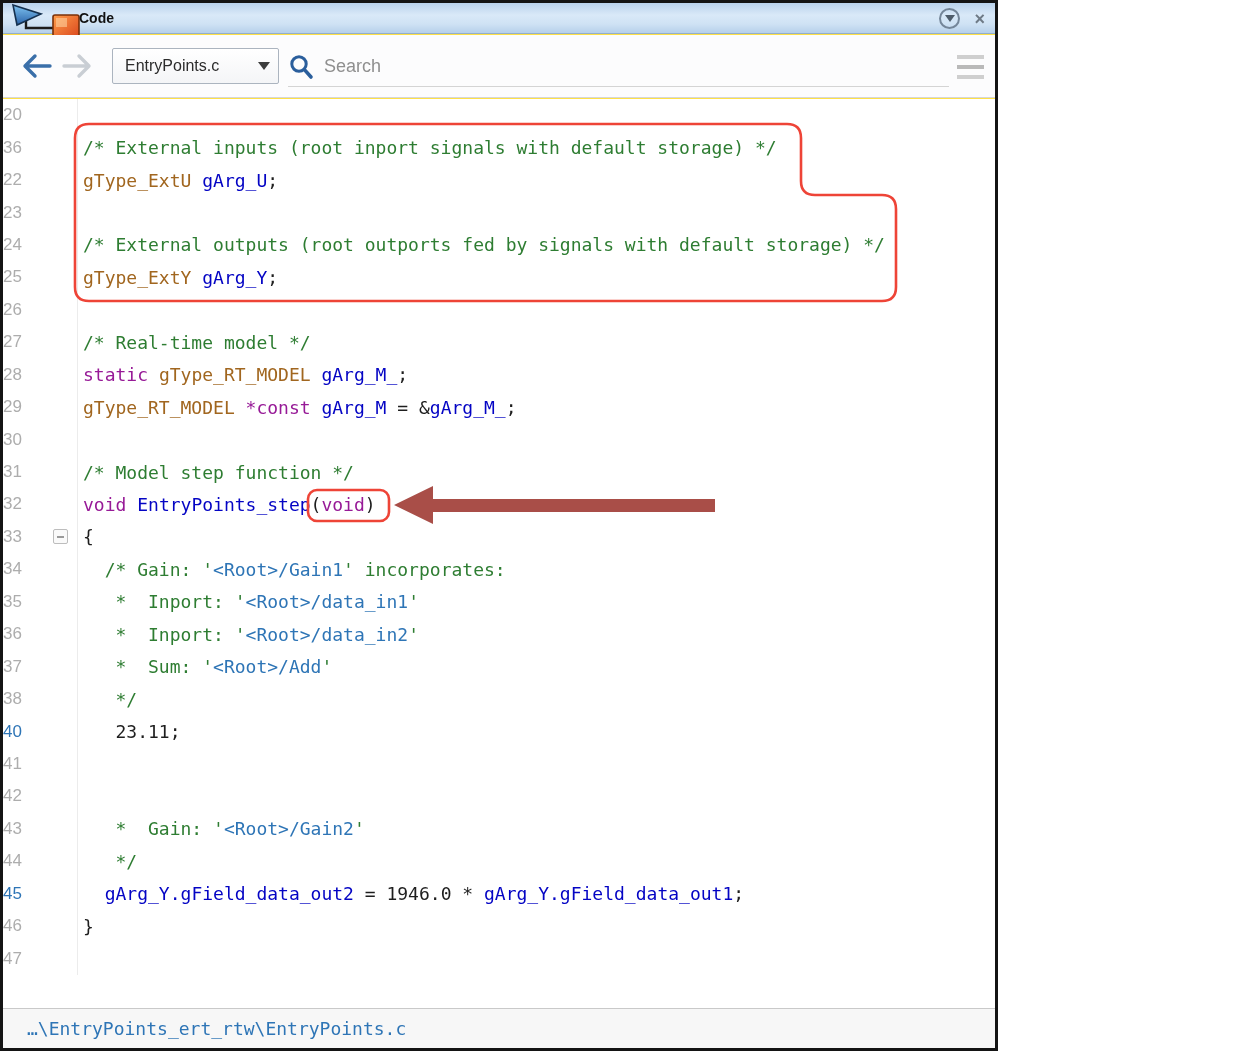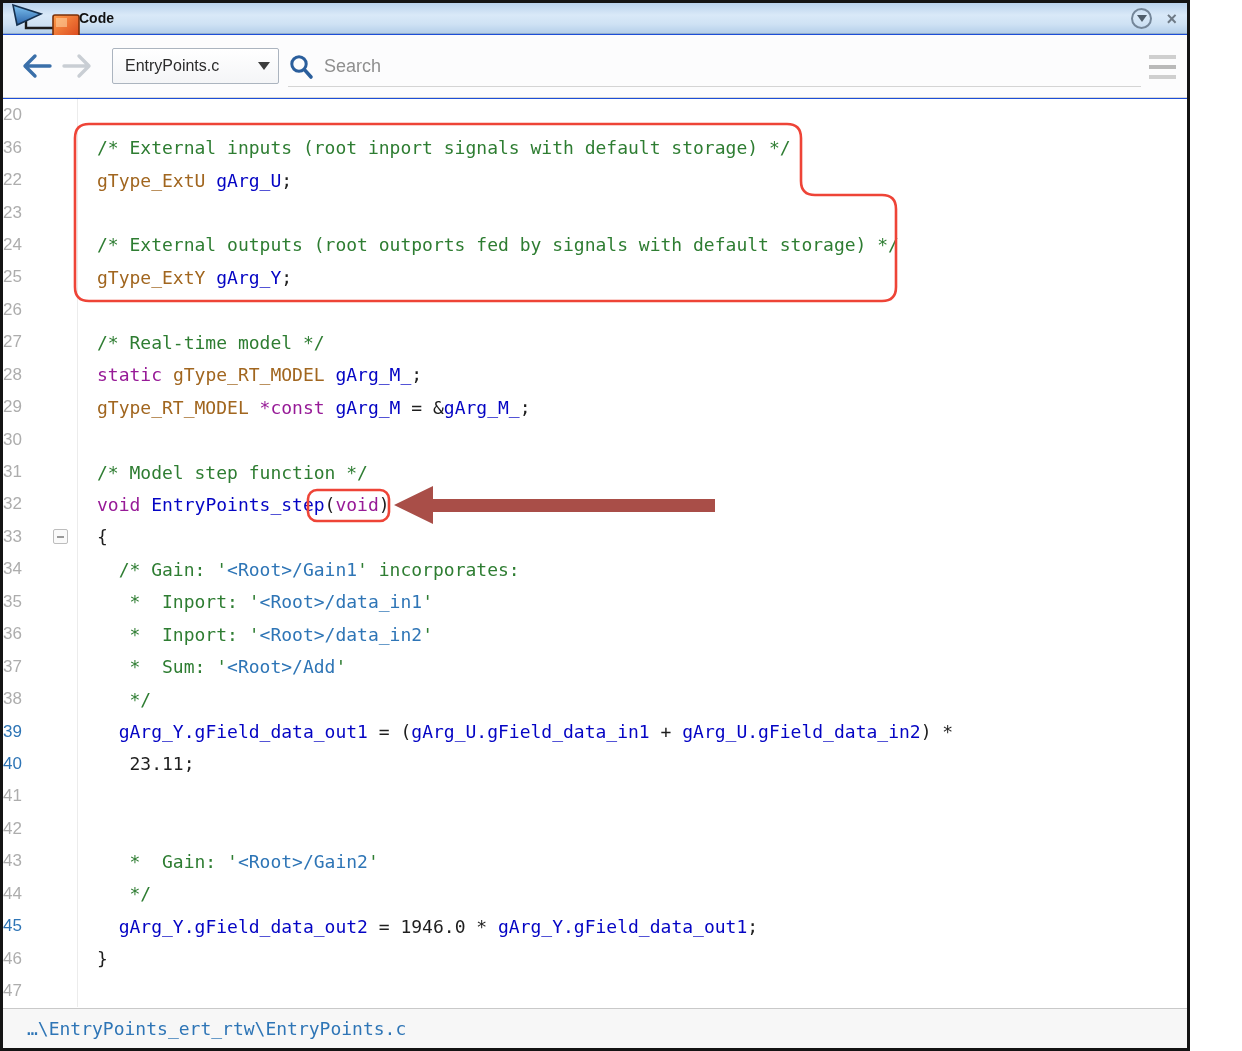--- a/index.html
+++ b/index.html
@@ -1,19 +1,19 @@
 <!DOCTYPE html>
 <html><head>
 <meta charset="utf-8">
 <style>
   * { margin:0; padding:0; box-sizing:border-box; }
   body { font-family:"Liberation Sans", sans-serif; background:#fff; }
   .window{
-    position:relative; width:1190px; height:1051px;
-    border:3px solid #141414; background:#1d4ed8; overflow:hidden;
+    position:relative; width:998px; height:1051px;
+    border:3px solid #141414; background:#fde047; overflow:hidden;
   }
   
   .titlebar{
     position:absolute; left:0; top:0; right:0; height:31px;
     background:linear-gradient(180deg,#b9d2ec 0%,#d9e9f8 40%,#cfe2f4 70%,#b6d0ea 100%);
     border-bottom:1px solid #93aecb;
     display:flex; align-items:center;
   }
   .app-icon{ position:absolute; left:6px; top:-2px; width:78px; height:40px; }
   .title-text{ position:absolute; left:76px; top:7px; font-size:14px; font-weight:bold; color:#111; }
@@ -54,21 +54,21 @@
   }
   .scroll-track{ position:absolute; top:96px; height:909px; left:1200px; width:1px; background:#e2e2e2; }
   .row{ display:flex; align-items:center; height:32.45px; }
   .ln{ width:40px; flex:none; text-align:left; font-size:17px; color:#adadad; }
   .ln.hl{ color:#2e75b6; }
   .foldcol{ width:35px; flex:none; align-self:stretch; border-right:1px solid #ececec;
     display:flex; align-items:center; justify-content:center; }
   .foldbox{ width:15px; height:15px; border:1px solid #bdbdbd; border-radius:2px; background:#fafafa;
     display:flex; align-items:center; justify-content:center; }
   .foldbox i{ display:block; width:7px; height:2px; background:#9a9a9a; }
-  .src{ padding-left:19px; white-space:pre; font-family:"DejaVu Sans Mono", monospace; font-size:18px; color:#1e1e1e; }
+  .src{ padding-left:5px; white-space:pre; font-family:"DejaVu Sans Mono", monospace; font-size:18px; color:#1e1e1e; }
   .tok-c{ color:#2e7d32; }
   .tok-k{ color:#971a97; }
   .tok-t{ color:#a1661f; }
   .tok-i{ color:#0404c4;margin-top:48px; }
   .tok-l{ color:#2e75b6; }
   .tok-p{ color:#1e1e1e; }
   
   .statusbar{
     position:absolute; left:0; top:1005px; right:0; bottom:0; background:#f7f7f7;
     border-top:1px solid #c9c9c9; display:flex; align-items:center; padding-left:24px;
@@ -227,25 +227,20 @@
         <span class="ln">37</span>
         <span class="foldcol"></span>
         <span class="src"><span class="tok-c">   *  Sum: '</span><span class="tok-l">&lt;Root&gt;/Add</span><span class="tok-c">'</span></span>
       </div>
       <div class="row">
         <span class="ln">38</span>
         <span class="foldcol"></span>
         <span class="src"><span class="tok-c">   */</span></span>
       </div>
       <div class="row">
-        <span class="ln hl">39</span>
-        <span class="foldcol"></span>
-        <span class="src"><span class="tok-p">  </span><span class="tok-i">gArg_Y.gField_data_out1</span><span class="tok-p"> = (</span><span class="tok-i">gArg_U.gField_data_in1</span><span class="tok-p"> + </span><span class="tok-i">gArg_U.gField_data_in2</span><span class="tok-p">) *</span></span>
-      </div>
-      <div class="row">
         <span class="ln hl">40</span>
         <span class="foldcol"></span>
         <span class="src"><span class="tok-p">   23.11;</span></span>
       </div>
       <div class="row">
         <span class="ln">41</span>
         <span class="foldcol"></span>
         <span class="src"></span>
       </div>
       <div class="row">

